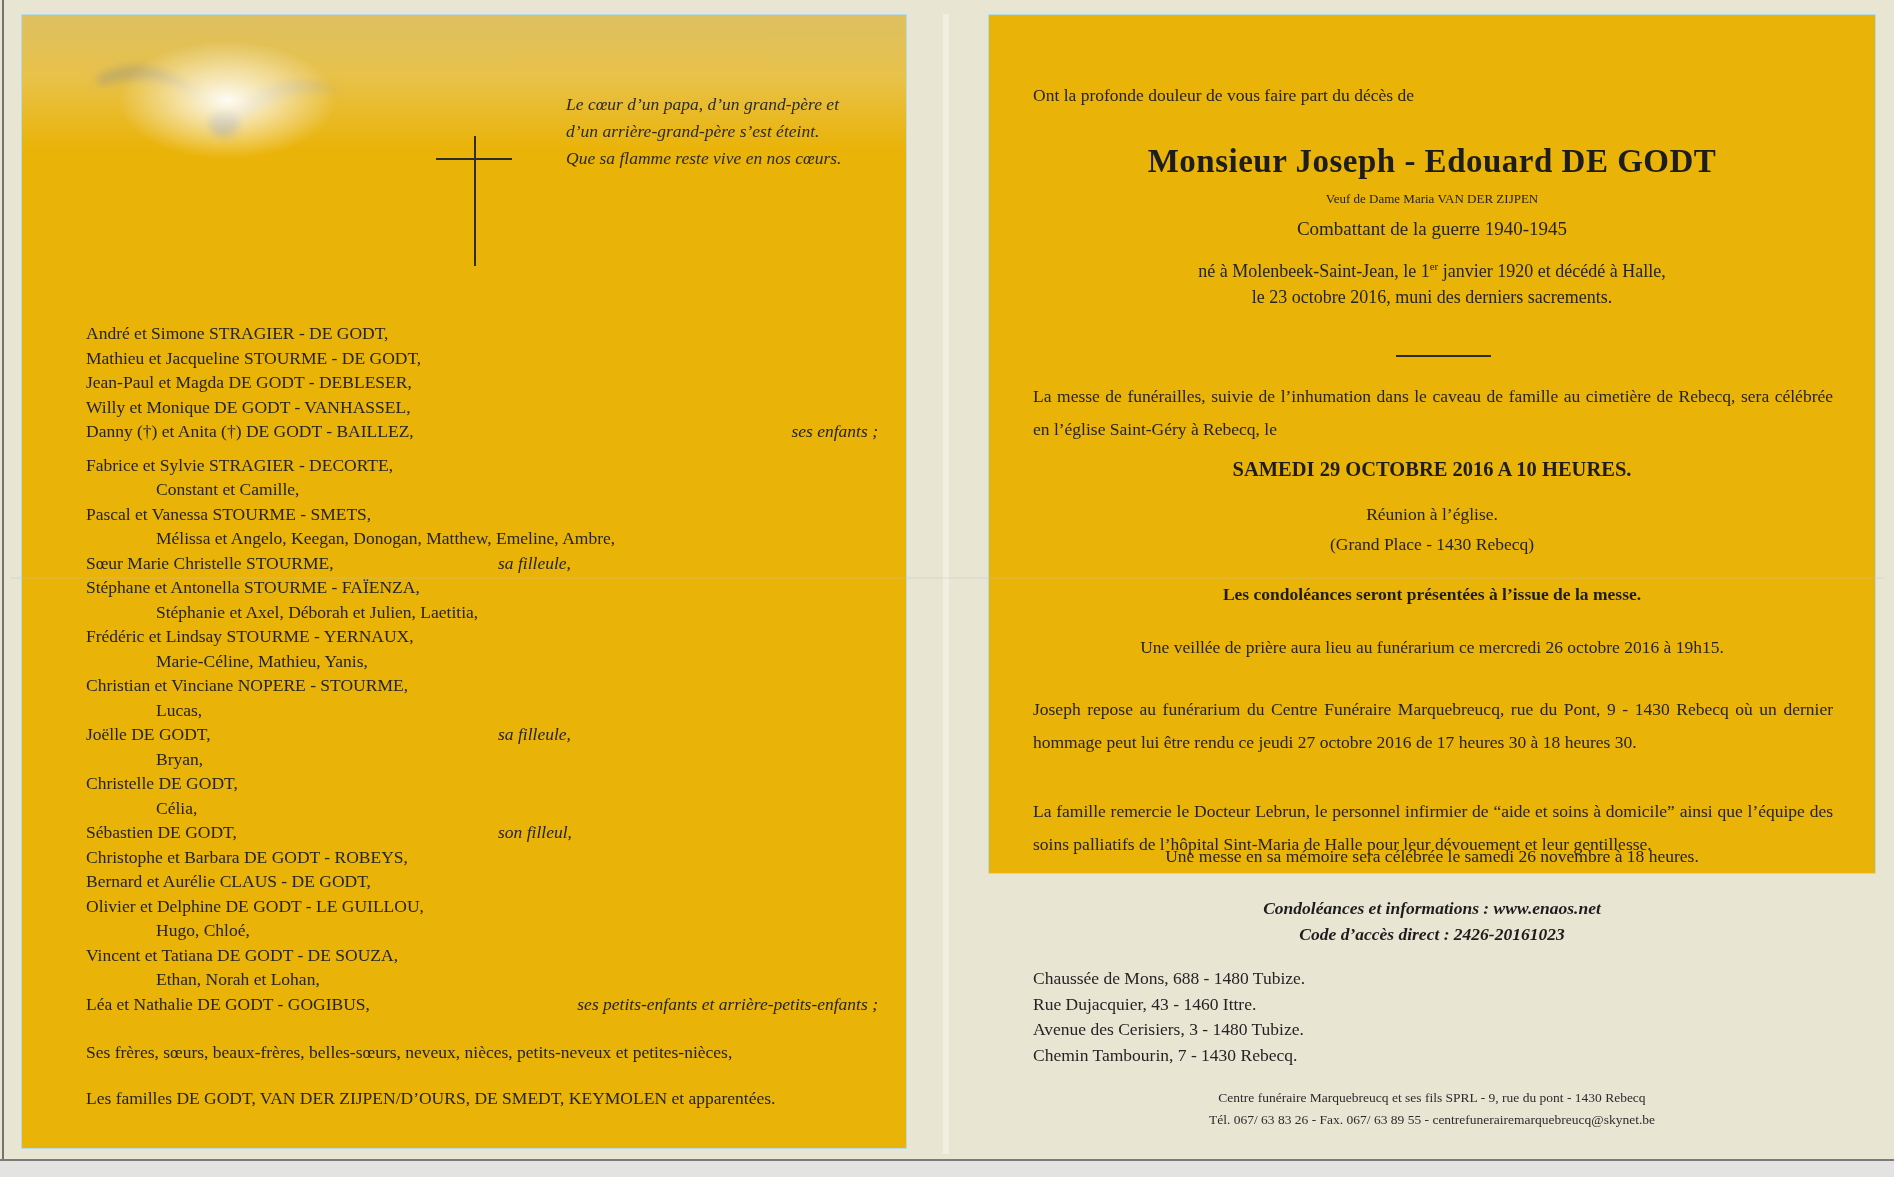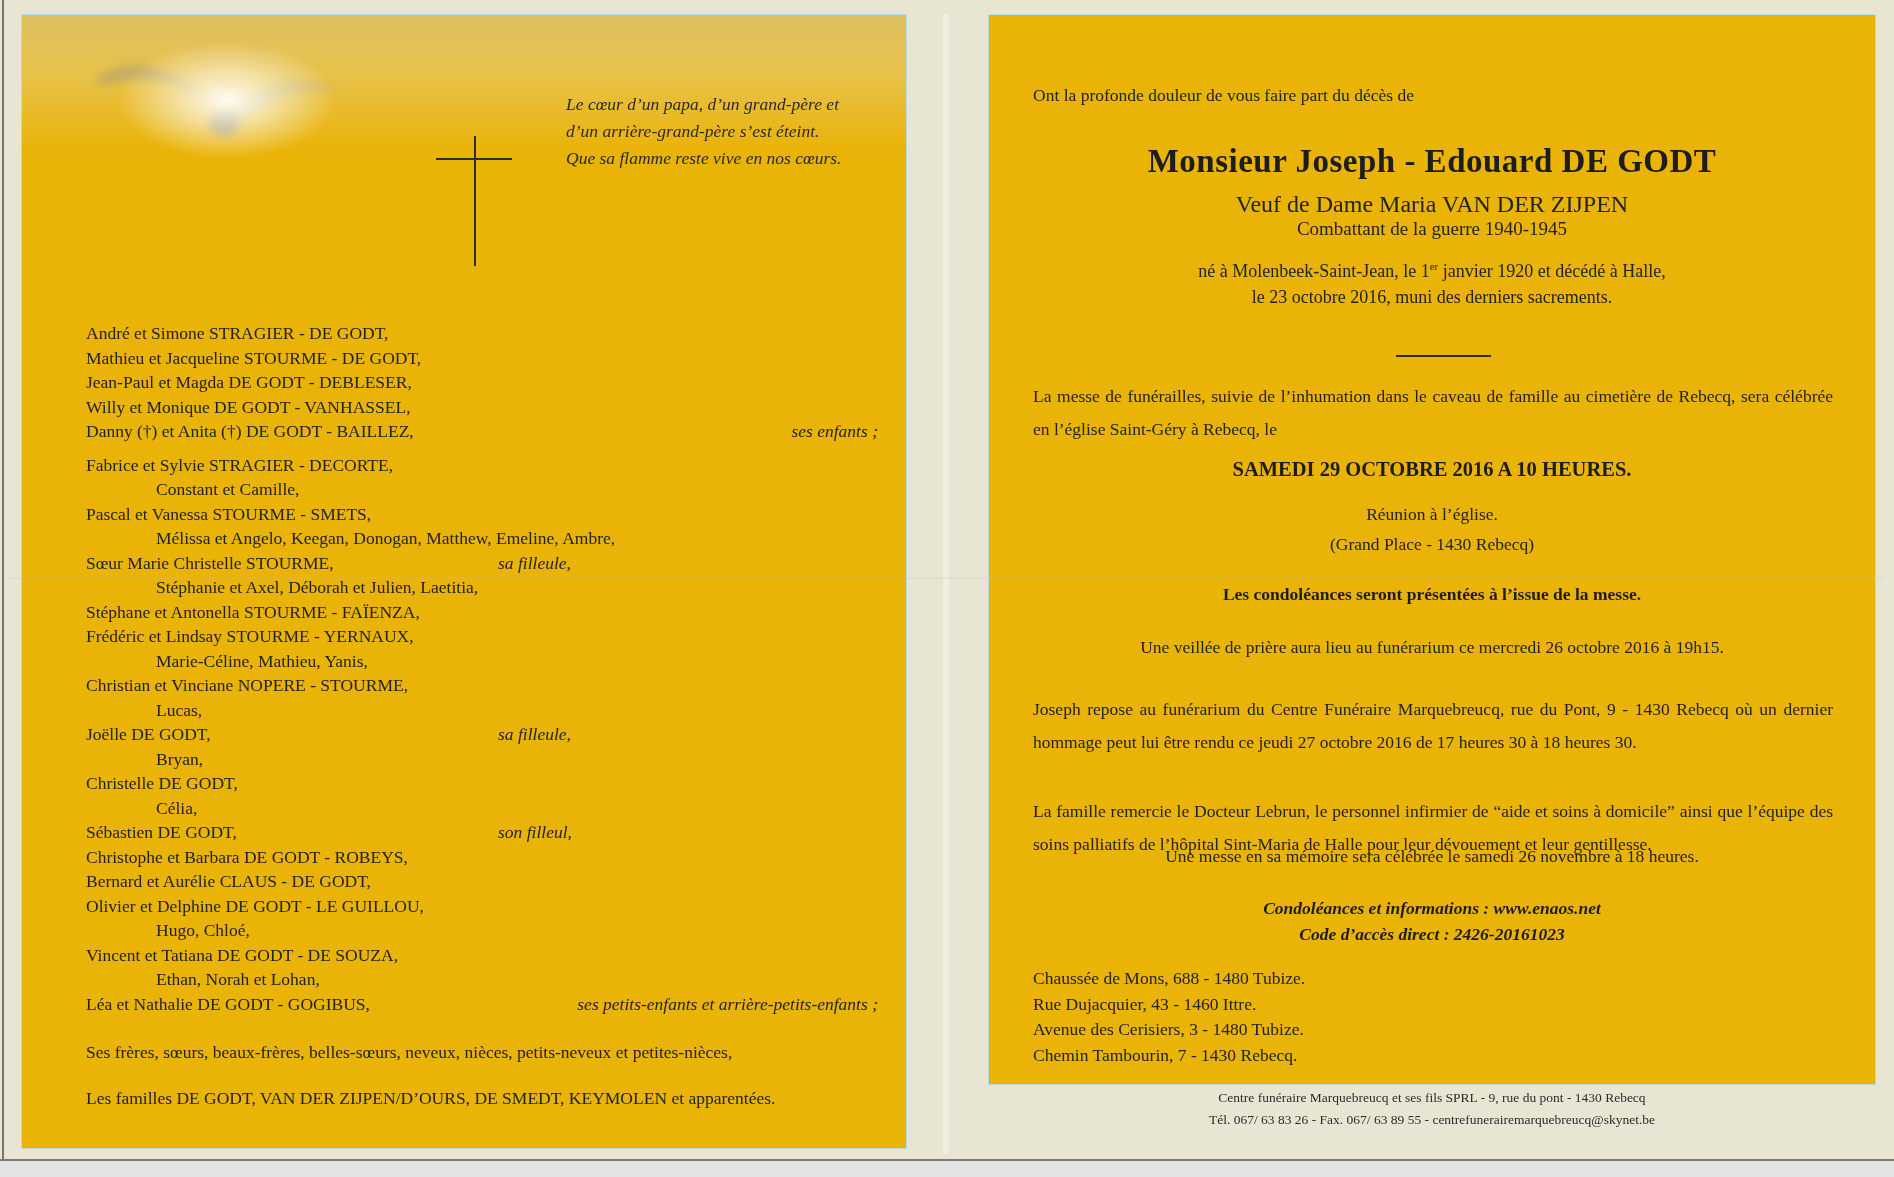--- a/index.html
+++ b/index.html
@@ -20,21 +20,21 @@
   .bottom-line { position: absolute; left: 0; top: 1159px; width: 100%; height: 2px; background: #7b7b77; }
   .below-strip { position: absolute; left: 0; top: 1161px; width: 100%; height: 16px; background: #e3e3e1; }
   .crease      { position: absolute; left: 10px; top: 577px; width: 1874px; height: 2px; background: rgba(190,195,198,0.22); }
 
   .page {
     position: absolute;
     background: #eab308;
     border: 1px solid #b9dce4;
   }
   .page-left  { left: 21px;  top: 14px; width: 886px; height: 1135px; }
-  .page-right { left: 988px; top: 14px; width: 888px; height: 1071px; }
+  .page-right { left: 988px; top: 14px; width: 888px; height: 860px; }
   .fold-line  { position: absolute; left: 943px; top: 14px; width: 6px; height: 1140px; background: #f3efe0; }
 
   
   .top-wash {
     position: absolute; left: 0; top: 0; right: 0; height: 135px;
     background: linear-gradient(180deg, rgba(210,202,170,0.55) 0%, rgba(228,221,196,0.35) 45%, rgba(253,253,250,0) 100%);
     pointer-events: none;
   }
   .dove-wrap { position: absolute; left: 55px; top: 15px; width: 300px; height: 150px; }
   .dove-glow {
@@ -64,21 +64,21 @@
   .closing-1 { margin-top: 24px; }
   .closing-2 { margin-top: 21px; }
 
   
   .rp { position: absolute; font-size: 17.5px; color: #242424; }
   .center { text-align: center; left: 0; width: 100%; }
   .justify { left: 44px; width: 800px; text-align: justify; line-height: 33px; }
 
   .intro        { left: 44px; top: 70px; }
   .deceased     { top: 128px; font-size: 33px; font-weight: bold; letter-spacing: 0.5px; color: #1d1d1d; }
-  .widower      { top: 176px; font-size: 24px; text-align: center; }
+  .widower      { top: 176px; font-size: 13px; text-align: center; }
   .veteran      { top: 203px; font-size: 19px; }
   .bd1          { top: 245px; font-size: 18px; }
   .bd2          { top: 272px; font-size: 18px; }
   .sup          { vertical-align: super; font-size: 11px; }
   .divider      { position: absolute; left: 407px; top: 340px; width: 95px; height: 0; border-top: 2px solid #2c2c2c; }
   .funeral-para { top: 365px; }
   .big-date     { top: 443px; font-size: 20.5px; font-weight: bold; color: #1d1d1d; }
   .meeting      { top: 489px; }
   .place        { top: 519px; }
   .condo        { top: 569px; font-weight: bold; color: #1d1d1d; }
@@ -133,22 +133,22 @@
     <div class="fam-row"><span class="fam-name">André et Simone STRAGIER - DE GODT,</span></div>
         <div class="fam-row"><span class="fam-name">Mathieu et Jacqueline STOURME - DE GODT,</span></div>
         <div class="fam-row"><span class="fam-name">Jean-Paul et Magda DE GODT - DEBLESER,</span></div>
         <div class="fam-row"><span class="fam-name">Willy et Monique DE GODT - VANHASSEL,</span></div>
         <div class="fam-row"><span class="fam-name">Danny (†) et Anita (†) DE GODT - BAILLEZ,</span><span class="fam-note note-right">ses enfants ;</span></div>
         <div class="fam-row gap"><span class="fam-name">Fabrice et Sylvie STRAGIER - DECORTE,</span></div>
         <div class="fam-row indent"><span class="fam-name">Constant et Camille,</span></div>
         <div class="fam-row"><span class="fam-name">Pascal et Vanessa STOURME - SMETS,</span></div>
         <div class="fam-row indent"><span class="fam-name">Mélissa et Angelo, Keegan, Donogan, Matthew, Emeline, Ambre,</span></div>
         <div class="fam-row"><span class="fam-name">Sœur Marie Christelle STOURME,</span><span class="fam-note note-mid">sa filleule,</span></div>
+        <div class="fam-row"><span class="fam-name">Stéphane et Antonella STOURME - FAÏENZA,</span></div>
         <div class="fam-row indent"><span class="fam-name">Stéphanie et Axel, Déborah et Julien, Laetitia,</span></div>
-        <div class="fam-row"><span class="fam-name">Stéphane et Antonella STOURME - FAÏENZA,</span></div>
         <div class="fam-row"><span class="fam-name">Frédéric et Lindsay STOURME - YERNAUX,</span></div>
         <div class="fam-row indent"><span class="fam-name">Marie-Céline, Mathieu, Yanis,</span></div>
         <div class="fam-row"><span class="fam-name">Christian et Vinciane NOPERE - STOURME,</span></div>
         <div class="fam-row indent"><span class="fam-name">Lucas,</span></div>
         <div class="fam-row"><span class="fam-name">Joëlle DE GODT,</span><span class="fam-note note-mid">sa filleule,</span></div>
         <div class="fam-row indent"><span class="fam-name">Bryan,</span></div>
         <div class="fam-row"><span class="fam-name">Christelle DE GODT,</span></div>
         <div class="fam-row indent"><span class="fam-name">Célia,</span></div>
         <div class="fam-row"><span class="fam-name">Sébastien DE GODT,</span><span class="fam-note note-mid">son filleul,</span></div>
         <div class="fam-row"><span class="fam-name">Christophe et Barbara DE GODT - ROBEYS,</span></div>

